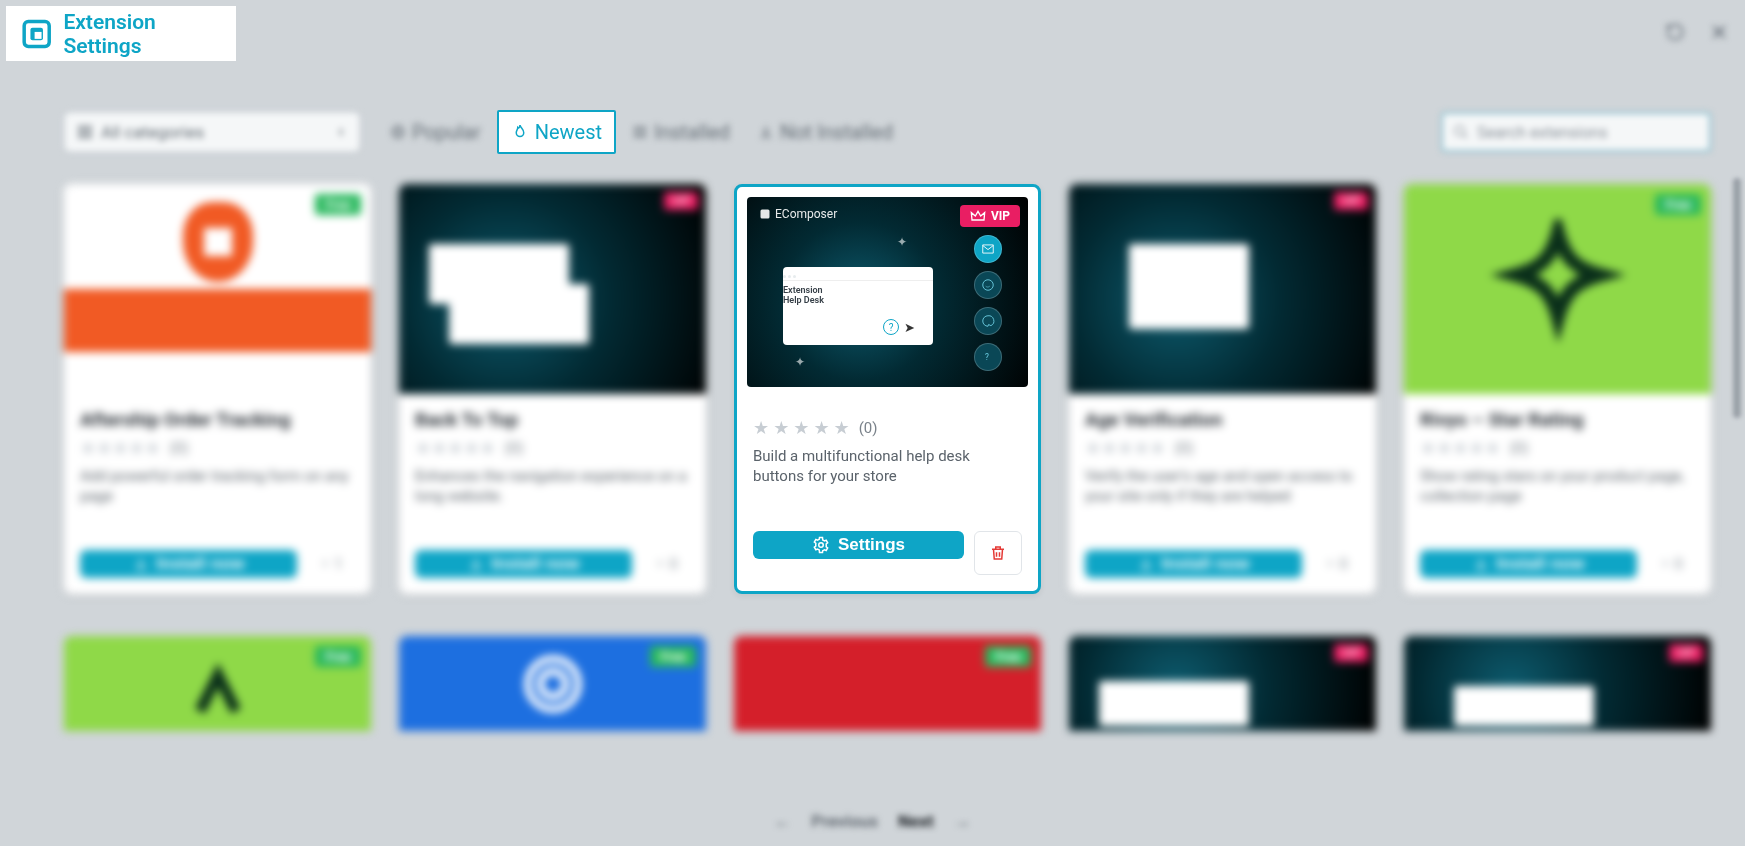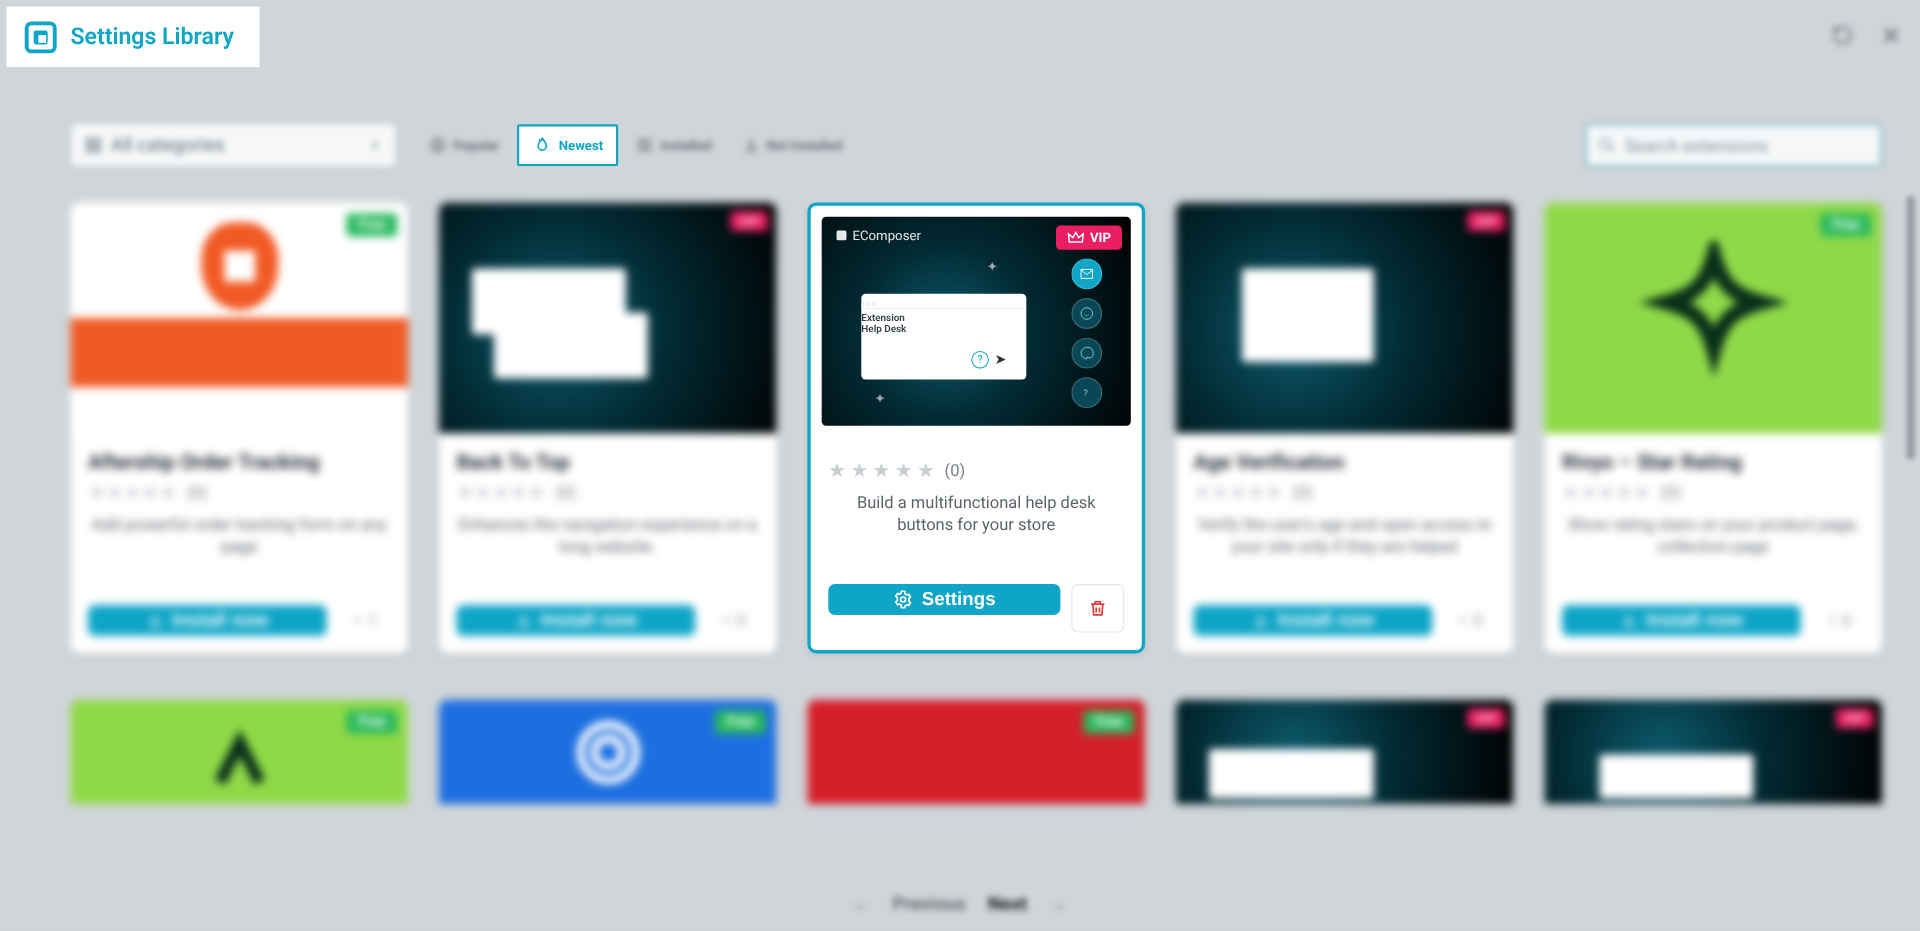--- a/index.html
+++ b/index.html
@@ -58,22 +58,22 @@
     padding: 0 12px;
     color: #656e76;
     font-size: 17px;
     justify-content: space-between;
   }
   .filter-tab {
     display: flex; align-items: center;
     gap: 6px;
     padding: 8px 12px;
     color: #656e76;
-    font-size: 12px;
-    font-weight: 700;
+    font-size: 20px;
+    font-weight: 400;
     margin: 0 2px;
   }
   .filter-tab.active {
     border: 2px solid #0ea5c6;
     color: #0ea5c6;
     border-radius: 2px;
     background: #fff;
   }
   .search-box {
     margin-left: auto;
@@ -120,21 +120,21 @@
   }
   .badge.free { background: #27b85c; }
   .card-body {
     padding: 14px 16px 16px 16px;
     flex: 1;
     display: flex; flex-direction: column;
   }
   .card-title { font-size: 19px; font-weight: 700; color: #2a3037; }
   .stars { margin-top: 6px; display:flex; align-items:center; gap:4px; color:#c7cdd3; font-size:18px;}
   .stars .count { color:#7a828a; font-size:15px; margin-left:5px;}
-  .card-desc { margin-top:8px; font-size:15px; color:#5b636b; line-height:1.35;text-align:center;}
+  .card-desc { margin-top:8px; font-size:15px; color:#5b636b; line-height:1.35;}
   .card-actions { margin-top:auto; display:flex; gap:10px; padding-top:14px;}
   .install-btn, .settings-btn {
     flex:1; height:28px;
     background:#0ea5c6; color:#fff;
     border:none; border-radius:6px;
     font-size:17px; font-weight:600;
     display:flex; align-items:center; justify-content:center; gap:8px;
     cursor:pointer;
   }
   .icon-btn {
@@ -231,21 +231,21 @@
 </style>
 </head>
 <body>
 
 <div class="header-panel">
   <svg class="logo" viewBox="0 0 48 48">
     <rect x="6" y="6" width="36" height="36" rx="6" fill="none" stroke="#0ea5c6" stroke-width="5"></rect>
     <rect x="15" y="15" width="18" height="18" rx="3" fill="#0ea5c6"></rect>
     <rect x="21" y="21" width="10" height="10" fill="#fff"></rect>
   </svg>
-  <div class="title">Settings Library</div>
+  <div class="title">Extension Settings</div>
 </div>
 
 <div class="topright-icons">
   <div><svg viewBox="0 0 24 24" fill="none" stroke="currentColor" stroke-width="2">
         <path d="M3 12a9 9 0 1 0 3-6.7L3 8"></path>
         <path d="M3 3v5h5"></path>
       </svg></div>
   <div><svg viewBox="0 0 24 24" stroke="currentColor" stroke-width="2.5">
         <path d="M5 5l14 14M19 5L5 19"></path>
       </svg></div>

